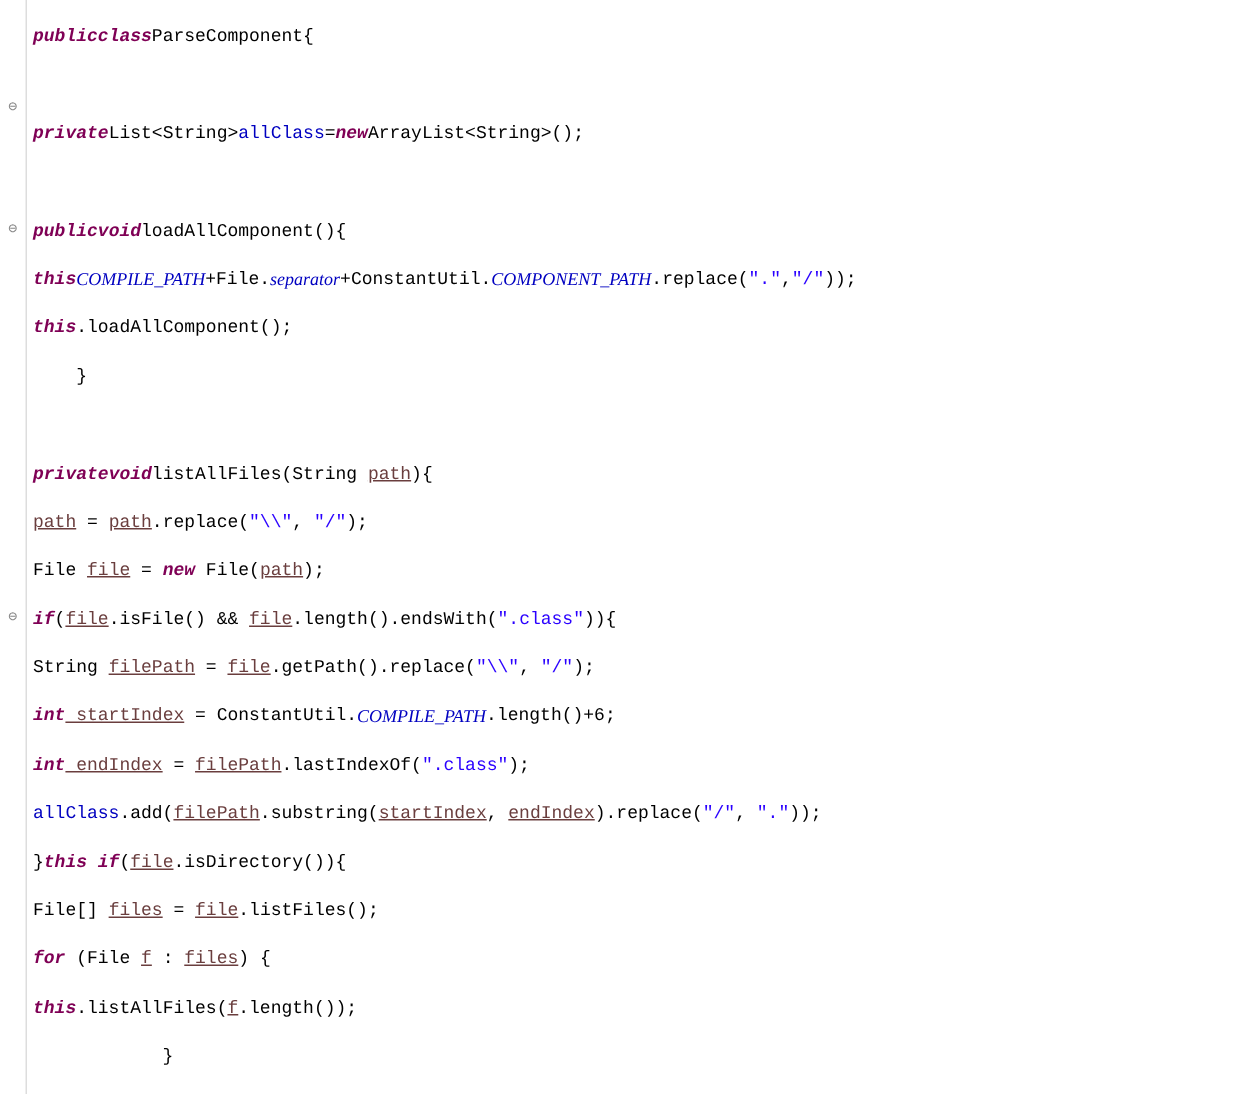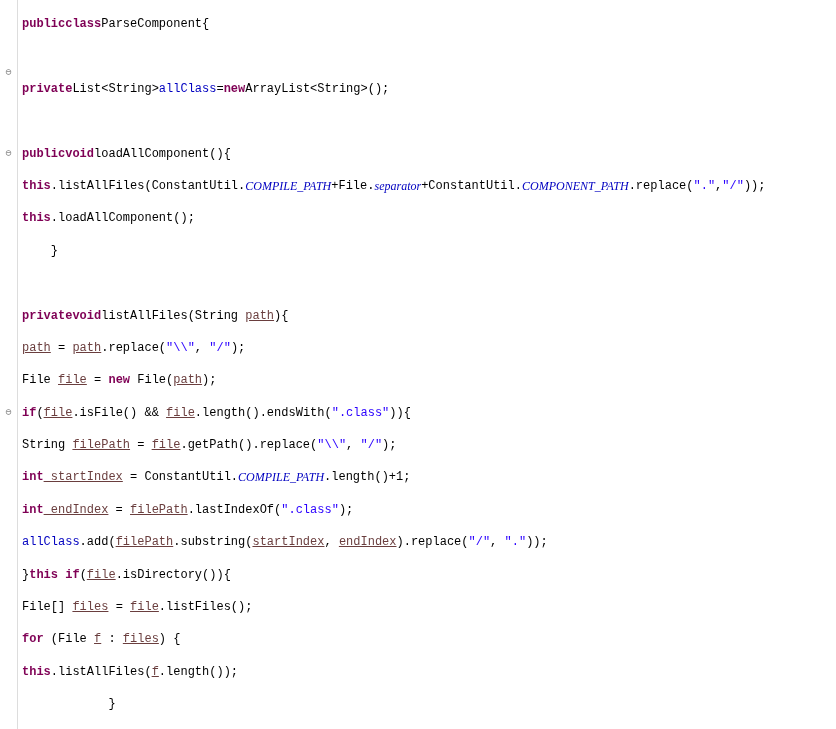--- a/index.html
+++ b/index.html
@@ -40,21 +40,21 @@
     .code {
       flex: 1;
       padding-left: 4px;
       white-space: pre;
     }
     .line {
       height: 16.2px;
       display: flex;
       align-items: center;
     }
-    .kw { color: #7f0055; font-weight: bold; }
+    .kw { color: #7f0055; font-weight: bold; font-style: italic; }
     .str { color: #2a00ff; }
     .field { color: #0000c0; text-align: center; }
     .static-field { color: #0000c0; font-style: italic; font-family: Liberation Serif, serif; }
     .param { color: #6a3e3e; text-decoration: underline; }
   </style>
 </head>
 <body>
 
 <div class="editor">
   <div class="gutter">
@@ -105,30 +105,30 @@
     <div class="gutter-mark"></div>
     <div class="gutter-mark"></div>
 
   </div>
   <div class="code">
 <div class="line"><span class="kw">public</span> <span class="kw">class</span> <span>ParseComponent</span> <span>{</span></div>
 <div class="line"></div>
 <div class="line">    <span class="kw">private</span> <span>List&lt;String&gt;</span> <span class="field">allClass</span> <span>=</span> <span class="kw">new</span> <span>ArrayList&lt;String&gt;();</span></div>
 <div class="line"></div>
 <div class="line">    <span class="kw">public</span> <span class="kw">void</span> <span>loadAllComponent(){</span></div>
-<div class="line">        <span class="kw">this</span><span>.listAllFiles(ConstantUtil.</span><span class="static-field">COMPILE_PATH</span><span>+File.</span><span class="static-field">separator</span><span>+ConstantUtil.</span><span class="static-field">COMPONENT_PATH</span><span>.replace(</span><span class="str">"."</span><span>,</span><span class="str">"/"</span><span>));</span></div>
+<div class="line">        <span class="kw">this</span><span class="static-field">COMPILE_PATH</span><span>+File.</span><span class="static-field">separator</span><span>+ConstantUtil.</span><span class="static-field">COMPONENT_PATH</span><span>.replace(</span><span class="str">"."</span><span>,</span><span class="str">"/"</span><span>));</span></div>
 <div class="line">        <span class="kw">this</span><span>.loadAllComponent();</span></div>
 <div class="line">    }</div>
 <div class="line"></div>
 <div class="line">    <span class="kw">private</span> <span class="kw">void</span> <span>listAllFiles(String </span><span class="param">path</span><span>){</span></div>
 <div class="line">        <span class="param">path</span><span> = </span><span class="param">path</span><span>.replace(</span><span class="str">"\\"</span><span>, </span><span class="str">"/"</span><span>);</span></div>
 <div class="line">        <span>File </span><span class="param">file</span><span> = </span><span class="kw">new</span><span> File(</span><span class="param">path</span><span>);</span></div>
 <div class="line">        <span class="kw">if</span><span>(</span><span class="param">file</span><span>.isFile() &amp;&amp; </span><span class="param">file</span><span>.length().endsWith(</span><span class="str">".class"</span><span>)){</span></div>
 <div class="line">            <span>String </span><span class="param">filePath</span><span> = </span><span class="param">file</span><span>.getPath().replace(</span><span class="str">"\\"</span><span>, </span><span class="str">"/"</span><span>);</span></div>
-<div class="line">            <span class="kw">int</span><span class="param"> startIndex</span><span> = ConstantUtil.</span><span class="static-field">COMPILE_PATH</span><span>.length()+1;</span></div>
+<div class="line">            <span class="kw">int</span><span class="param"> startIndex</span><span> = ConstantUtil.</span><span class="static-field">COMPILE_PATH</span><span>.length()+6;</span></div>
 <div class="line">            <span class="kw">int</span><span class="param"> endIndex</span><span> = </span><span class="param">filePath</span><span>.lastIndexOf(</span><span class="str">".class"</span><span>);</span></div>
 <div class="line">            <span class="field">allClass</span><span>.add(</span><span class="param">filePath</span><span>.substring(</span><span class="param">startIndex</span><span>, </span><span class="param">endIndex</span><span>).replace(</span><span class="str">"/"</span><span>, </span><span class="str">"."</span><span>));</span></div>
 <div class="line">        <span>}</span><span class="kw">this if</span><span>(</span><span class="param">file</span><span>.isDirectory()){</span></div>
 <div class="line">            <span>File[] </span><span class="param">files</span><span> = </span><span class="param">file</span><span>.listFiles();</span></div>
 <div class="line">            <span class="kw">for</span><span> (File </span><span class="param">f</span><span> : </span><span class="param">files</span><span>) {</span></div>
 <div class="line">                <span class="kw">this</span><span>.listAllFiles(</span><span class="param">f</span><span>.length());</span></div>
 <div class="line">            }</div>
 <div class="line">        }</div>
 
 

